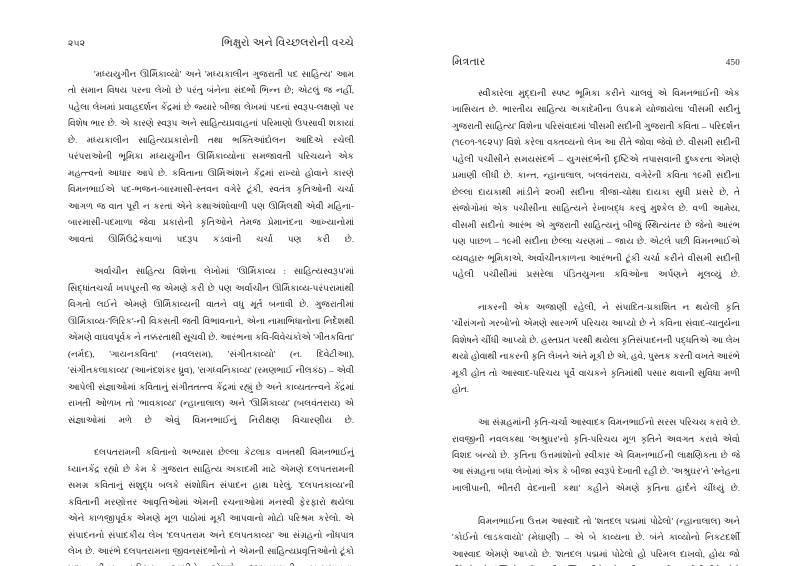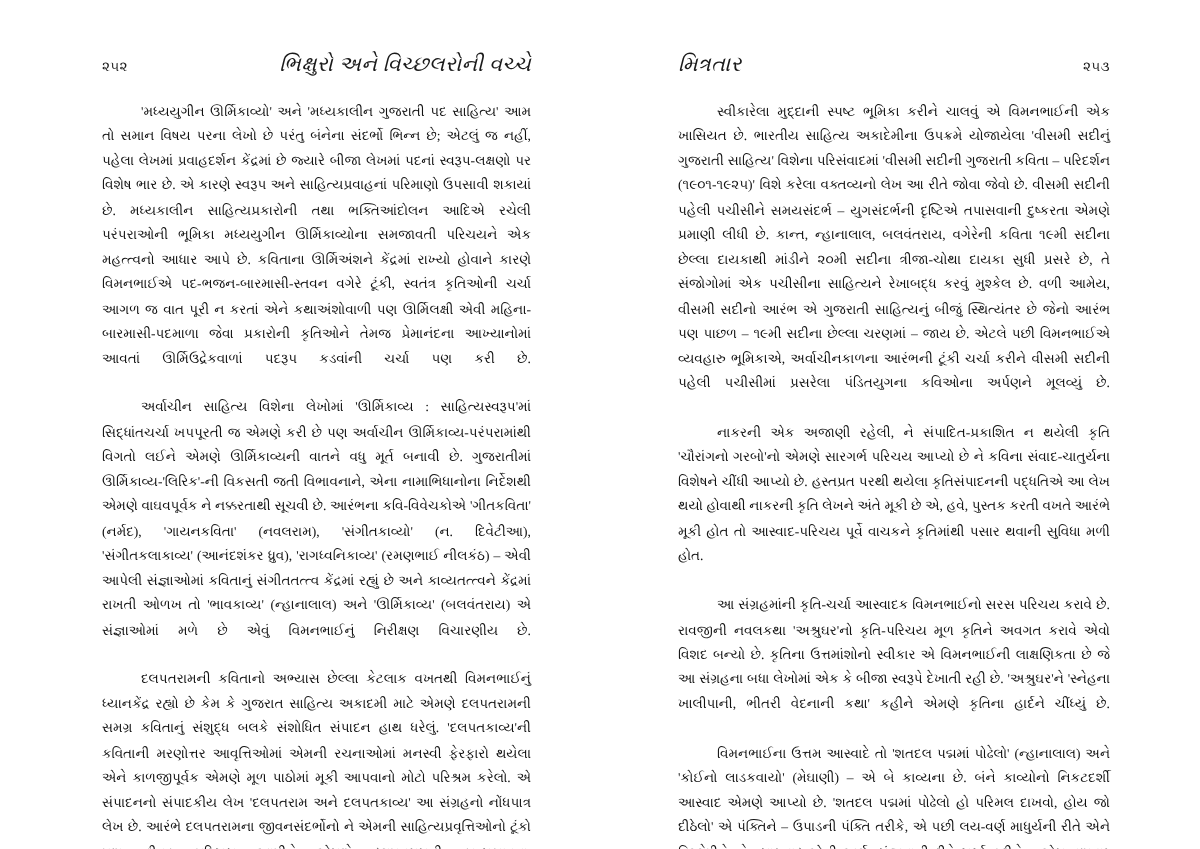--- a/index.html
+++ b/index.html
@@ -49,32 +49,32 @@
     font-size: 9.1px;
     letter-spacing: 0.2px;
     color: #1a1a1a;
     white-space: nowrap;
   }
   .running-head.left-head {
     justify-content: space-between;
   }
   .running-head.right-head {
     justify-content: center;
+    margin-top: 19px;
   }
 
   .folio {
     font-size: 9.1px;
     color: #1a1a1a;
     flex: 0 0 auto;
   }
   .head-title {
-    font-size: 14px;
+    font-size: 11px;
     color: #1a1a1a;
     flex: 0 0 auto;
-    font-style: italic;
   }
   .head-spacer {
     flex: 1 1 auto;
   }
 
   .body-text {
     font-size: 9.05px;
     line-height: 16.45px;
     text-align: justify;
     text-justify: inter-word;
@@ -118,21 +118,21 @@
       <p class="indent">'મધ્યયુગીન ઊર્મિકાવ્યો' અને 'મધ્યકાલીન ગુજરાતી પદ સાહિત્ય' આમ તો સમાન વિષય પરના લેખો છે પરંતુ બંનેના સંદર્ભો ભિન્ન છે; એટલું જ નહીં, પહેલા લેખમાં પ્રવાહદર્શન કેંદ્રમાં છે જ્યારે બીજા લેખમાં પદનાં સ્વરૂપ-લક્ષણો પર વિશેષ ભાર છે. એ કારણે સ્વરૂપ અને સાહિત્યપ્રવાહનાં પરિમાણો ઉપસાવી શકાયાં છે. મધ્યકાલીન સાહિત્યપ્રકારોની તથા ભક્તિઆંદોલન આદિએ રચેલી પરંપરાઓની ભૂમિકા મધ્યયુગીન ઊર્મિકાવ્યોના સમજાવતી પરિચયને એક મહત્ત્વનો આધાર આપે છે. કવિતાના ઊર્મિઅંશને કેંદ્રમાં રાખ્યો હોવાને કારણે વિમનભાઈએ પદ-ભજન-બારમાસી-સ્તવન વગેરે ટૂંકી, સ્વતંત્ર કૃતિઓની ચર્ચા આગળ જ વાત પૂરી ન કરતાં એને કથાઅંશોવાળી પણ ઊર્મિલક્ષી એવી મહિના-બારમાસી-પદમાળા જેવા પ્રકારોની કૃતિઓને તેમજ પ્રેમાનંદના આખ્યાનોમાં આવતાં ઊર્મિઉદ્રેકવાળાં પદરૂપ કડવાંની ચર્ચા પણ કરી છે.</p>
       <p class="indent">અર્વાચીન સાહિત્ય વિશેના લેખોમાં 'ઊર્મિકાવ્ય : સાહિત્યસ્વરૂપ'માં સિદ્ધાંતચર્ચા ખપપૂરતી જ એમણે કરી છે પણ અર્વાચીન ઊર્મિકાવ્ય-પરંપરામાંથી વિગતો લઈને એમણે ઊર્મિકાવ્યની વાતને વધુ મૂર્ત બનાવી છે. ગુજરાતીમાં ઊર્મિકાવ્ય-'લિરિક'-ની વિકસતી જતી વિભાવનાને, એના નામાભિધાનોના નિર્દેશથી એમણે વાઘવપૂર્વક ને નક્કરતાથી સૂચવી છે. આરંભના કવિ-વિવેચકોએ 'ગીતકવિતા' (નર્મદ), 'ગાયનકવિતા' (નવલરામ), 'સંગીતકાવ્યો' (ન. દિવેટીઆ), 'સંગીતકલાકાવ્ય' (આનંદશંકર ધ્રુવ), 'રાગધ્વનિકાવ્ય' (રમણભાઈ નીલકંઠ) – એવી આપેલી સંજ્ઞાઓમાં કવિતાનું સંગીતતત્ત્વ કેંદ્રમાં રહ્યું છે અને કાવ્યતત્ત્વને કેંદ્રમાં રાખતી ઓળખ તો 'ભાવકાવ્ય' (ન્હાનાલાલ) અને 'ઊર્મિકાવ્ય' (બલવંતરાય) એ સંજ્ઞાઓમાં મળે છે એવું વિમનભાઈનું નિરીક્ષણ વિચારણીય છે.</p>
       <p class="indent flush">દલપતરામની કવિતાનો અભ્યાસ છેલ્લા કેટલાક વખતથી વિમનભાઈનું ધ્યાનકેંદ્ર રહ્યો છે કેમ કે ગુજરાત સાહિત્ય અકાદમી માટે એમણે દલપતરામની સમગ્ર કવિતાનું સંશુદ્ધ બલકે સંશોધિત સંપાદન હાથ ધરેલું. 'દલપતકાવ્ય'ની કવિતાની મરણોત્તર આવૃત્તિઓમાં એમની રચનાઓમાં મનસ્વી ફેરફારો થયેલા એને કાળજીપૂર્વક એમણે મૂળ પાઠોમાં મૂકી આપવાનો મોટો પરિશ્રમ કરેલો. એ સંપાદનનો સંપાદકીય લેખ 'દલપતરામ અને દલપતકાવ્ય' આ સંગ્રહનો નોંધપાત્ર લેખ છે. આરંભે દલપતરામના જીવનસંદર્ભોનો ને એમની સાહિત્યપ્રવૃત્તિઓનો ટૂંકો પણ હીતક પરિચય આપીને એમણે દલપતરામની કાવ્યભાવના, અભિવ્યક્તિકૌશલ, કવિશક્તિના ઉન્મેષોની તથા એમનાં મહત્ત્વનાં બાંબાં કાવ્યોની આસ્વાદ-પરિચયકેંદ્રી સમીક્ષા કરીને દલપતરામની કવિતાનું એક સંતુલિત ને</p>
     </div>
   </div>
 
   <div class="page page-right">
     <div class="running-head right-head">
       <span class="head-title">મિત્રતાર</span>
       <span class="head-spacer"></span>
-      <span class="folio">૨૫૩</span>
+      <span class="folio">450</span>
     </div>
 
     <div class="body-text">
       <p class="indent">સ્વીકારેલા મુદ્દાની સ્પષ્ટ ભૂમિકા કરીને ચાલવું એ વિમનભાઈની એક ખાસિયત છે. ભારતીય સાહિત્ય અકાદેમીના ઉપક્રમે યોજાયેલા 'વીસમી સદીનું ગુજરાતી સાહિત્ય' વિશેના પરિસંવાદમાં 'વીસમી સદીની ગુજરાતી કવિતા – પરિદર્શન (૧૯૦૧-૧૯૨૫)' વિશે કરેલા વક્તવ્યનો લેખ આ રીતે જોવા જેવો છે. વીસમી સદીની પહેલી પચીસીને સમયસંદર્ભ – યુગસંદર્ભની દૃષ્ટિએ તપાસવાની દુષ્કરતા એમણે પ્રમાણી લીધી છે. કાન્ત, ન્હાનાલાલ, બલવંતરાય, વગેરેની કવિતા ૧૯મી સદીના છેલ્લા દાયકાથી માંડીને ૨૦મી સદીના ત્રીજા-ચોથા દાયકા સુધી પ્રસરે છે, તે સંજોગોમાં એક પચીસીના સાહિત્યને રેખાબદ્ધ કરવું મુશ્કેલ છે. વળી આમેય, વીસમી સદીનો આરંભ એ ગુજરાતી સાહિત્યનું બીજું સ્થિત્યંતર છે જેનો આરંભ પણ પાછળ – ૧૯મી સદીના છેલ્લા ચરણમાં – જાય છે. એટલે પછી વિમનભાઈએ વ્યવહારુ ભૂમિકાએ, અર્વાચીનકાળના આરંભની ટૂંકી ચર્ચા કરીને વીસમી સદીની પહેલી પચીસીમાં પ્રસરેલા પંડિતયુગના કવિઓના અર્પણને મૂલવ્યું છે.</p>
       <p class="indent">નાકરની એક અજાણી રહેલી, ને સંપાદિત-પ્રકાશિત ન થયેલી કૃતિ 'ચૌરાંગનો ગરબો'નો એમણે સારગર્ભ પરિચય આપ્યો છે ને કવિના સંવાદ-ચાતુર્યના વિશેષને ચીંધી આપ્યો છે. હસ્તપ્રત પરથી થયેલા કૃતિસંપાદનની પદ્ધતિએ આ લેખ થયો હોવાથી નાકરની કૃતિ લેખને અંતે મૂકી છે એ, હવે, પુસ્તક કરતી વખતે આરંભે મૂકી હોત તો આસ્વાદ-પરિચય પૂર્વે વાચકને કૃતિમાંથી પસાર થવાની સુવિધા મળી હોત.</p>
       <p class="indent">આ સંગ્રહમાંની કૃતિ-ચર્ચા આસ્વાદક વિમનભાઈનો સરસ પરિચય કરાવે છે. રાવજીની નવલકથા 'અશ્રુઘર'નો કૃતિ-પરિચય મૂળ કૃતિને અવગત કરાવે એવો વિશદ બન્યો છે. કૃતિના ઉત્તમાંશોનો સ્વીકાર એ વિમનભાઈની લાક્ષણિકતા છે જે આ સંગ્રહના બધા લેખોમાં એક કે બીજા સ્વરૂપે દેખાતી રહી છે. 'અશ્રુઘર'ને 'સ્નેહના ખાલીપાની, ભીતરી વેદનાની કથા' કહીને એમણે કૃતિના હાર્દને ચીંધ્યું છે.</p>
       <p class="indent">વિમનભાઈના ઉત્તમ આસ્વાદે તો 'શતદલ પદ્મમાં પોઢેલો' (ન્હાનાલાલ) અને 'કોઈનો લાડકવાયો' (મેઘાણી) – એ બે કાવ્યના છે. બંને કાવ્યોનો નિકટદર્શી આસ્વાદ એમણે આપ્યો છે. 'શતદલ પદ્મમાં પોઢેલો હો પરિમલ દાખવો, હોય જો દીઠેલો' એ પંક્તિને – ઉપાડની પંક્તિ તરીકે, એ પછી લય-વર્ણ માધુર્યની રીતે એને વિશ્લેષીને, ને ત્યારબાદ એની અર્થ-વ્યંજનાની રીતે ચર્ચા કરીને – એમ ત્રણવાર નોંધી છે એમાં કાવ્યના ઊઘડતા જતા મર્મદર્શનનો, ભાવક-અનુભવનો, એક સરસ આલેખ મળે છે.</p>
 
     </div>
   </div>

